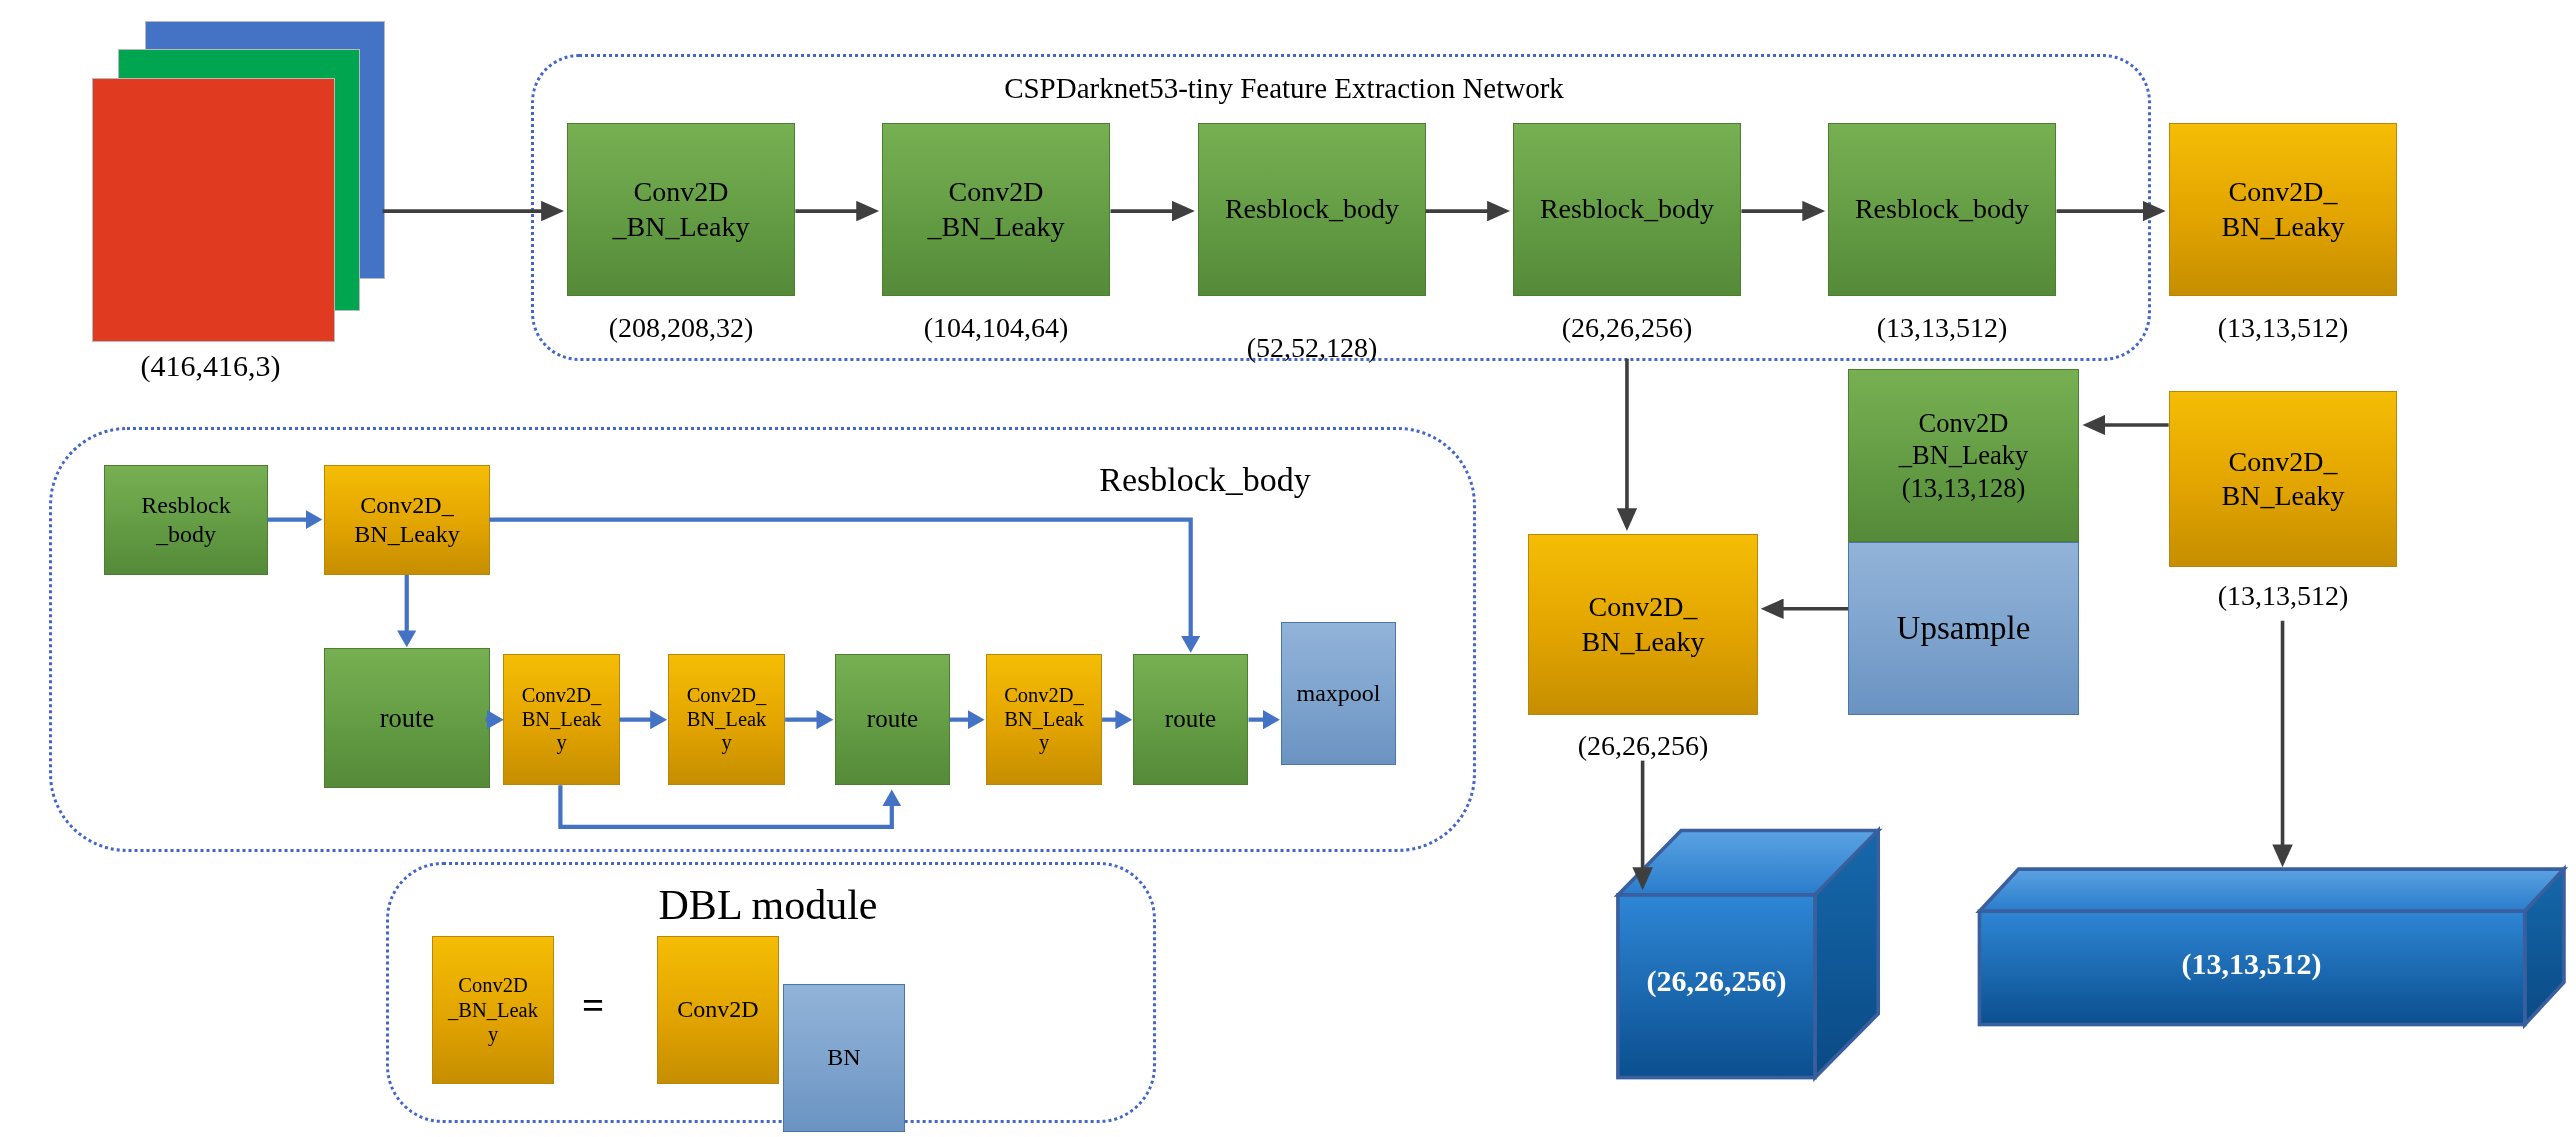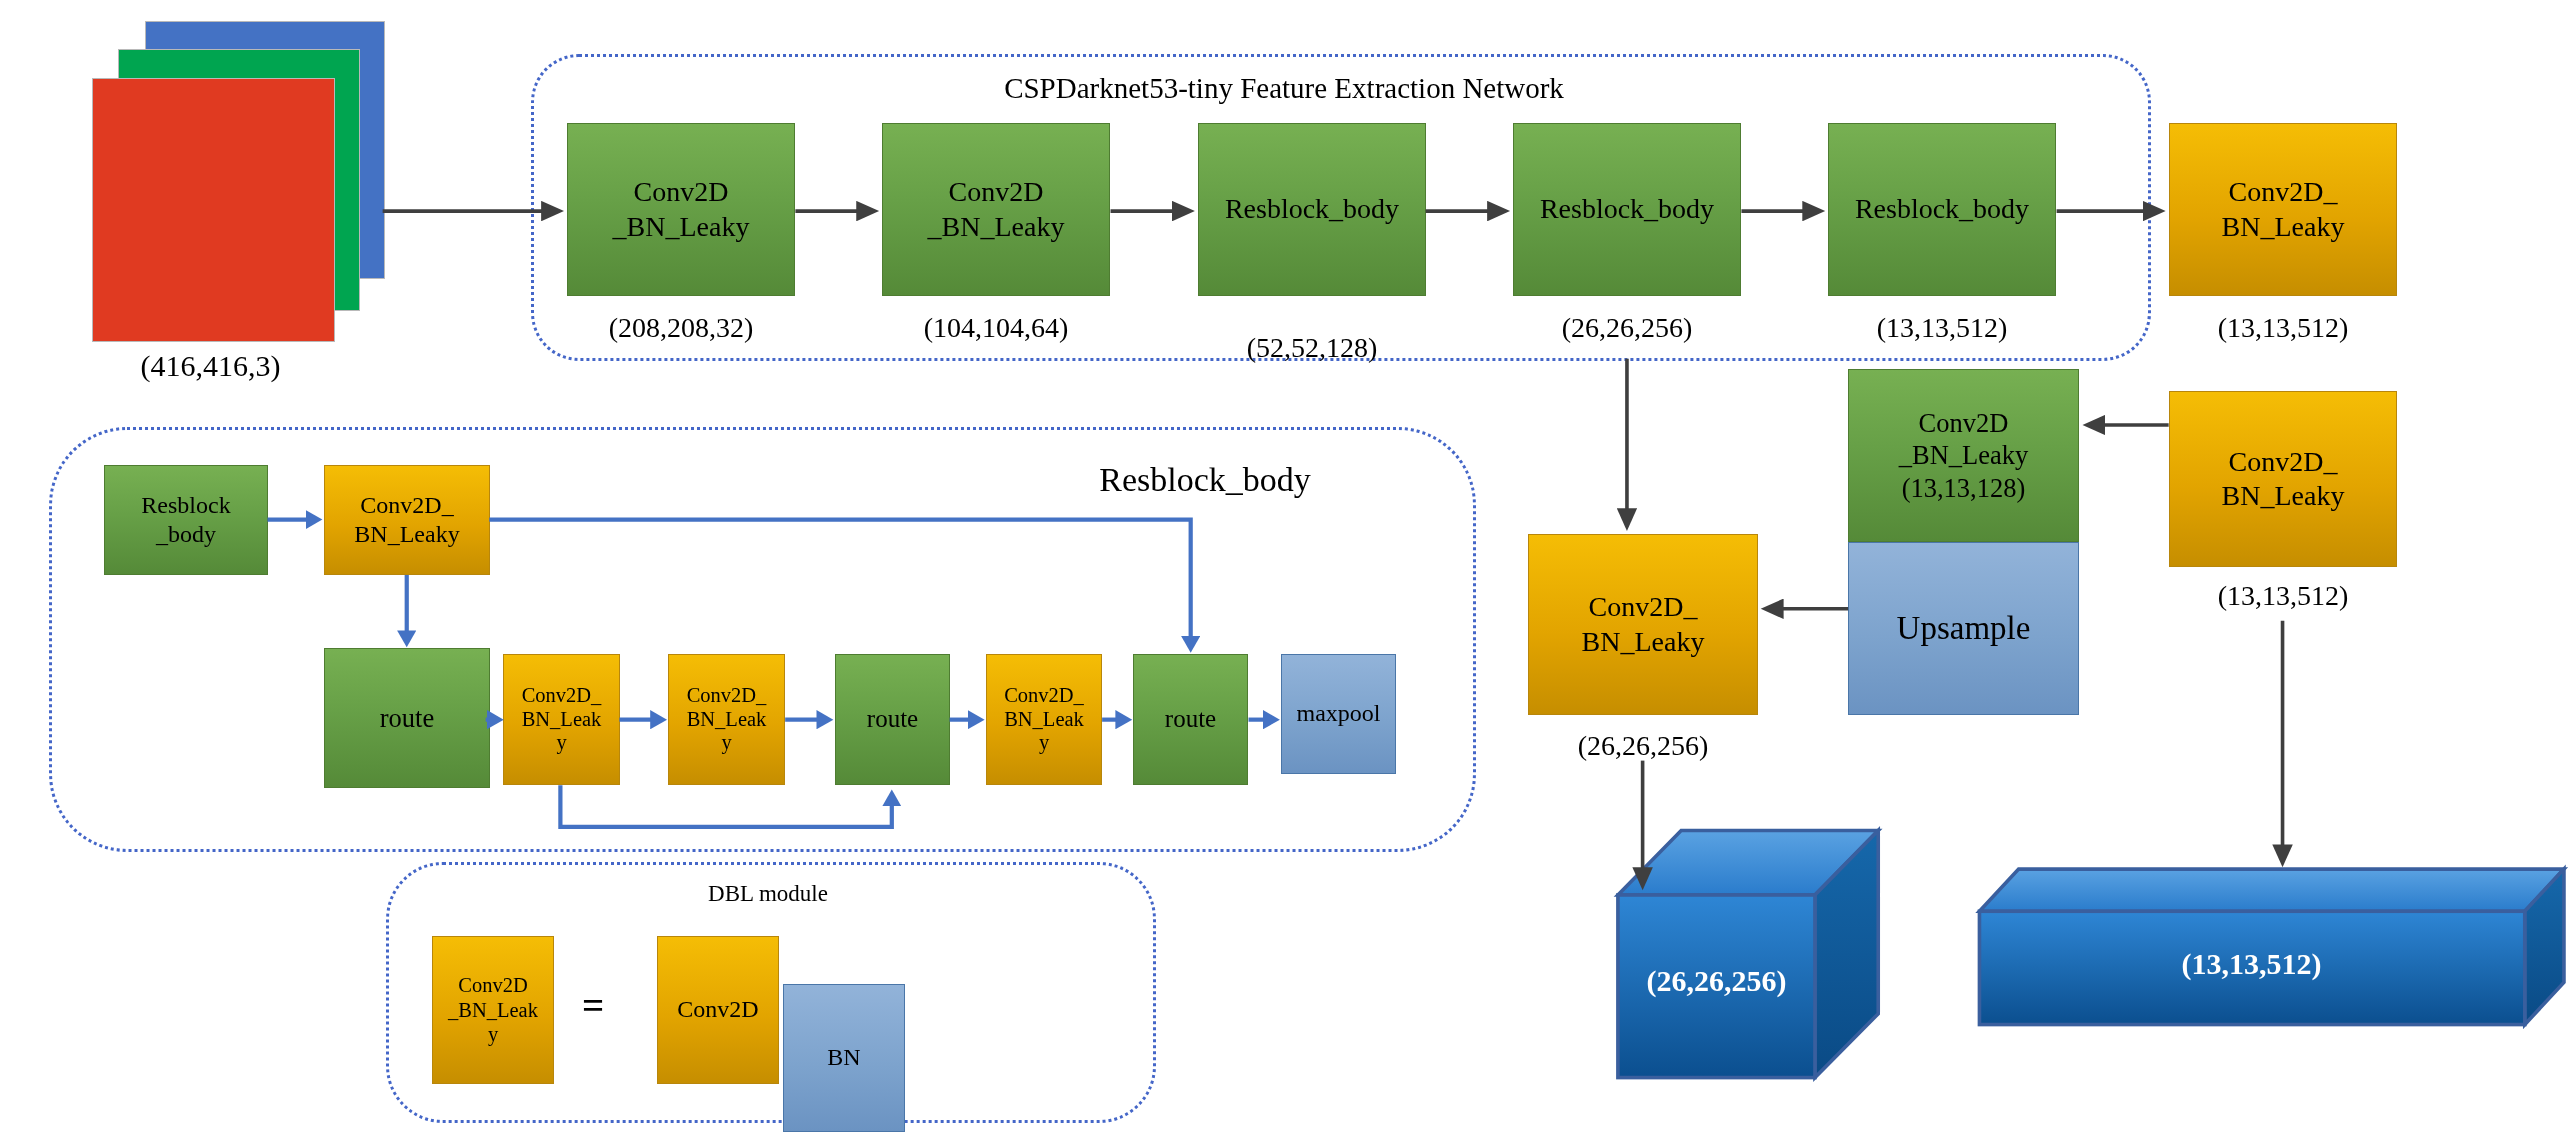--- a/index.html
+++ b/index.html
@@ -111,26 +111,26 @@
     <span>route</span>
   </div>
   <div class="block y-block" style="left:986px;top:654px;width:116px;height:131px;font-size:20.5px;line-height:1.15;">
     <span>Conv2D_</span>
     <span>BN_Leak</span>
     <span>y</span>
   </div>
   <div class="block g-block" style="left:1133px;top:654px;width:115px;height:131px;font-size:25px;">
     <span>route</span>
   </div>
-  <div class="block b-block" style="left:1281px;top:654px;width:115px;height:120px;font-size:24px;">
+  <div class="block b-block" style="left:1281px;top:622px;width:115px;height:143px;font-size:24px;">
     <span>maxpool</span>
   </div>
 
   <div class="dotted-box" style="left:386px;top:862px;width:764px;height:255px;border-radius:57px;"></div>
-  <div class="title" style="left:386px;top:881px;width:764px;font-size:23px;">DBL module</div>
+  <div class="title" style="left:386px;top:881px;width:764px;font-size:42px;">DBL module</div>
 
   <div class="block y-block" style="left:432px;top:936px;width:122px;height:148px;font-size:20.5px;line-height:1.2;">
     <span>Conv2D</span>
     <span>_BN_Leak</span>
     <span>y</span>
   </div>
   <div class="title" style="left:560px;top:983px;width:66px;font-size:39px;font-weight:bold;">=</div>
   <div class="block y-block" style="left:657px;top:936px;width:122px;height:148px;font-size:24px;">
     <span>Conv2D</span>
   </div>

